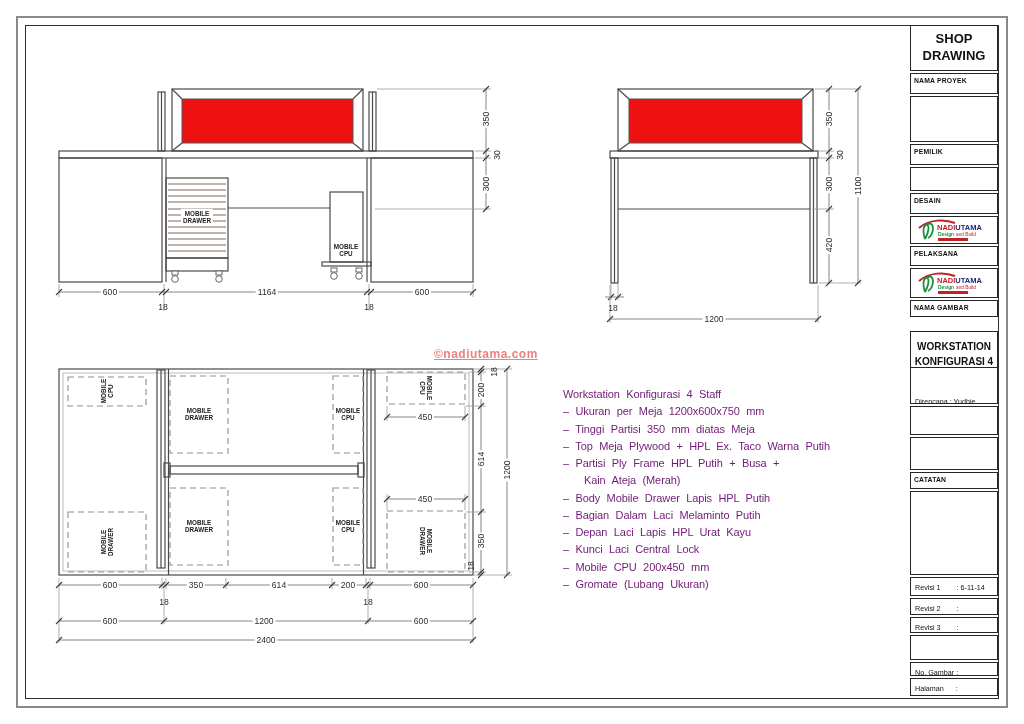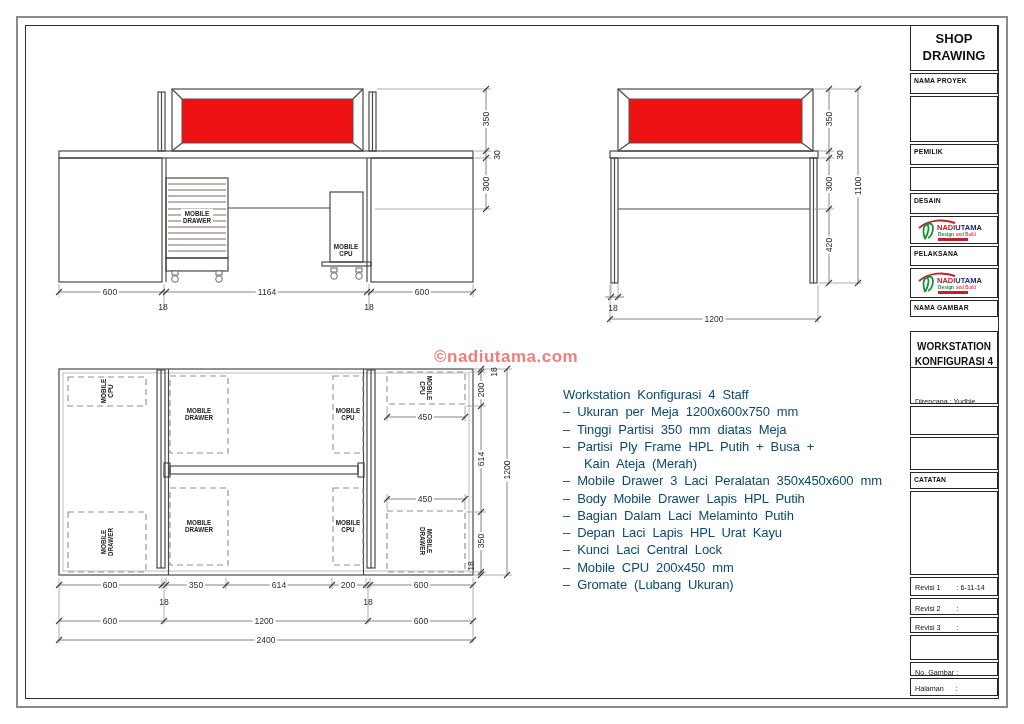--- a/index.html
+++ b/index.html
@@ -19,23 +19,23 @@
   
   .dm{position:absolute;font-size:8.6px;line-height:1;color:#2e2e2e;background:#fff;padding:0 2px;white-space:nowrap;transform:translate(-50%,-50%);}
   .dm.rl{transform:translate(-50%,-50%) rotate(-90deg);}
   .dm.nb{background:transparent;padding:0;}
   
   .ul{position:absolute;width:32px;font-size:6.3px;font-weight:700;line-height:1.15;text-align:center;color:#222;transform:translate(-50%,-50%);}
   .ul.bg{background:#fff;padding:1px 0;}
   .ul.rl{transform:translate(-50%,-50%) rotate(-90deg);}
   .ul.rr{transform:translate(-50%,-50%) rotate(90deg);}
   
-  .watermark{position:absolute;left:434px;top:347px;font-size:17px;font-weight:700;color:#ef7e7e;letter-spacing:.5px;}
-  
-  .specs{position:absolute;left:563px;top:386px;width:334px;font-size:13px;line-height:17.25px;color:#0c4a6e;word-spacing:3.5px;letter-spacing:-.1px;}
+  .watermark{position:absolute;left:434px;top:347px;font-size:12px;font-weight:700;color:#ef7e7e;text-decoration:underline;letter-spacing:.5px;}
+  
+  .specs{position:absolute;left:563px;top:386px;width:334px;font-size:11px;line-height:17.25px;color:#701a75;word-spacing:3.5px;letter-spacing:-.1px;}
   .specs .cont{padding-left:21px;}
   
   .tb{position:absolute;left:910px;top:25px;width:68px;height:673px;text-decoration:underline;}
   .tb-box{position:absolute;left:0;width:88px;border:1.6px solid #262626;background:#fff;box-sizing:border-box;overflow:hidden;}
   .tb-header{font-size:13px;font-weight:700;text-align:center;padding-top:5px;line-height:1.3;color:#111;}
   .tb-label{font-size:6.8px;font-weight:700;letter-spacing:.2px;color:#111;padding:3px 3px;}
   .tb-title{font-size:10px;font-weight:700;text-align:center;padding-top:7px;line-height:1.5;color:#111;}
   .tb-val{font-size:7.2px;color:#111;padding:4px 4px;line-height:1.7;white-space:pre;}
   .tb-val div{white-space:pre;}
   .tb-logo{display:flex;align-items:center;justify-content:center;padding:0;}
@@ -282,23 +282,23 @@
   <span class="dm" style="left:264px;top:621px">1200</span>
   <span class="dm" style="left:421px;top:621px">600</span>
   <span class="dm" style="left:266px;top:640px">2400</span>
 
   <div class="watermark">©nadiutama.com</div>
 
   <div class="specs">
     <div>Workstation Konfigurasi 4 Staff</div>
     <div>– Ukuran per Meja 1200x600x750 mm</div>
     <div>– Tinggi Partisi 350 mm diatas Meja</div>
+    <div>– Top Meja Plywood + HPL Ex. Taco Warna Putih</div>
     <div>– Partisi Ply Frame HPL Putih + Busa +</div>
     <div class="cont">Kain Ateja (Merah)</div>
-    <div>– Mobile Drawer 3 Laci Peralatan 350x450x600 mm</div>
     <div>– Body Mobile Drawer Lapis HPL Putih</div>
     <div>– Bagian Dalam Laci Melaminto Putih</div>
     <div>– Depan Laci Lapis HPL Urat Kayu</div>
     <div>– Kunci Laci Central Lock</div>
     <div>– Mobile CPU 200x450 mm</div>
     <div>– Gromate (Lubang Ukuran)</div>
   </div>
 
   <div class="tb">
     <div class="tb-box tb-header" style="top:0;height:46px">SHOP DRAWING</div>

